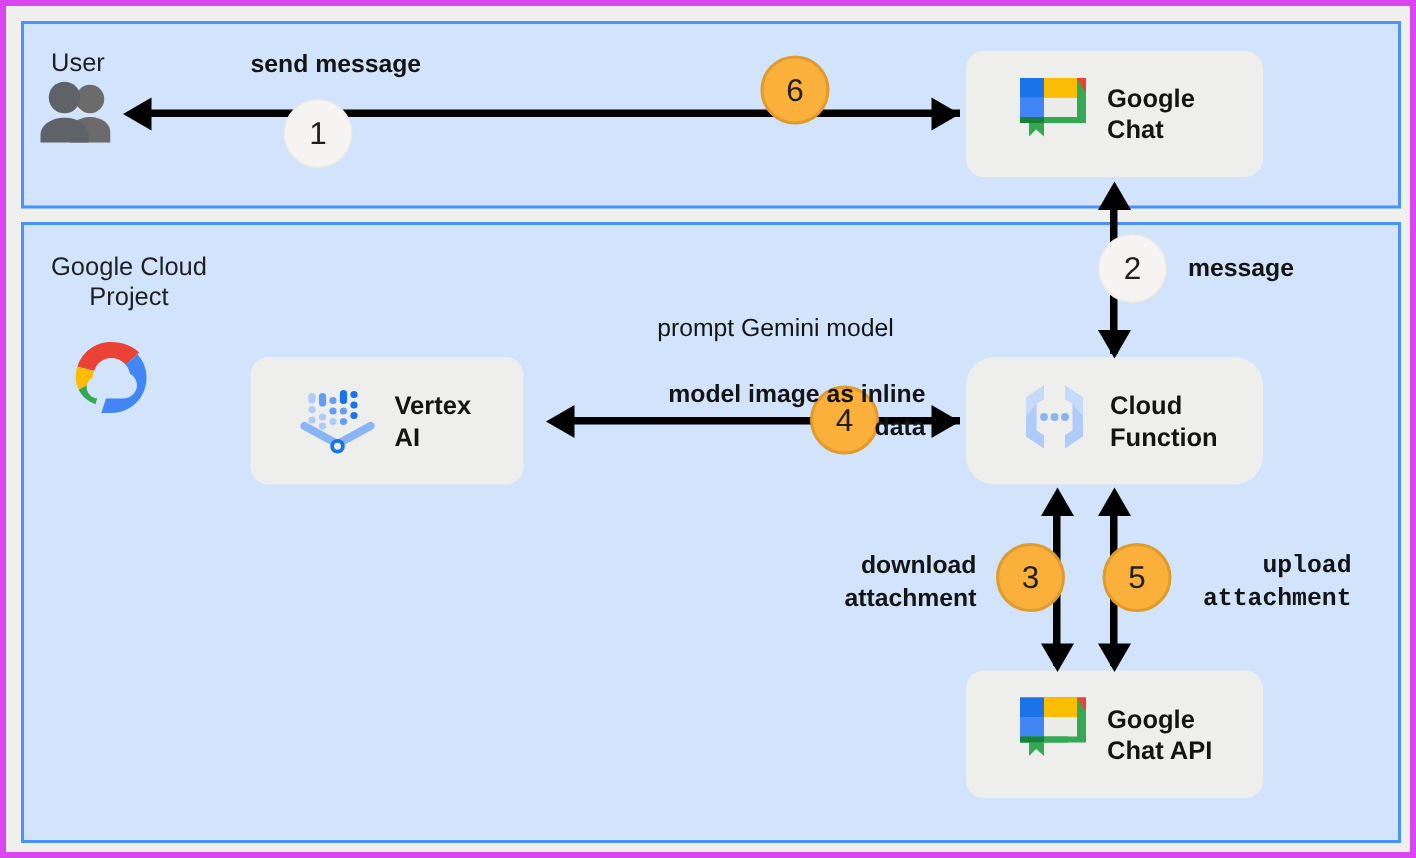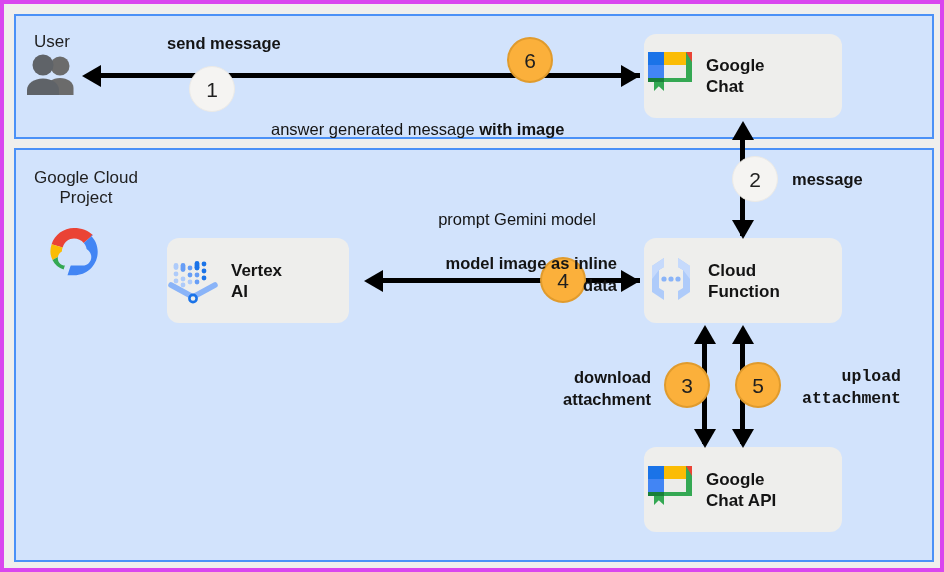--- a/index.html
+++ b/index.html
@@ -52,33 +52,33 @@
 
   
   .card {
     position: absolute;
     background: #eeeeec;
     border-radius: 12px;
     box-sizing: border-box;
     display: flex;
     align-items: center;
     gap: 10px;
-    padding: 0 0;
+    padding: 0 32px;
   }
   .card-label {
     font-size: 17px;
     font-weight: bold;
     line-height: 21px;
     color: #141414;
     white-space: pre-line;
     text-align: left;
   }
   #card-google-chat    { left: 640px; top: 30px;  width: 198px; height: 84px; }
   #card-vertex-ai      { left: 163px; top: 234px; width: 182px; height: 85px; align-items: center; }
-  #card-cloud-function { left: 640px; top: 234px; width: 198px; height: 85px; }
+  #card-cloud-function { left: 640px; top: 234px; width: 198px; height: 85px; border-radius: 19px; }
   #card-google-chat-api{ left: 640px; top: 443px; width: 198px; height: 85px; }
 
   
   .icon-box {
     position: relative;
     flex: 0 0 auto;
   }
 
   
   .chat-icon { width: 52px; height: 52px; }
@@ -291,23 +291,20 @@
 
   <div class="badge badge-gray" style="left:185px; top:62px;">
     <span>1</span>
   </div>
   <div class="badge badge-orange" style="left:503px; top:33px;">
     <span>6</span>
   </div>
 
   <div class="edge-label lbl-bold" style="left:163px; top:28px;">send message</div>
 
-  <div class="edge-label" style="left:267px; top:92px;">
-    <span>answer generated message </span><span class="lbl-bold">with image</span>
-  </div>
 
   <div class="vline" style="left:736px; top:132px; height:100px;"></div>
   <div class="ah ah-up" style="left:727.5px; top:117px;"></div>
   <div class="ah ah-down" style="left:727.5px; top:216px;"></div>
 
   <div class="badge badge-gray" style="left:728px; top:152px;">
     <span>2</span>
   </div>
   <div class="edge-label lbl-bold" style="left:788px; top:164px;">message</div>
 

